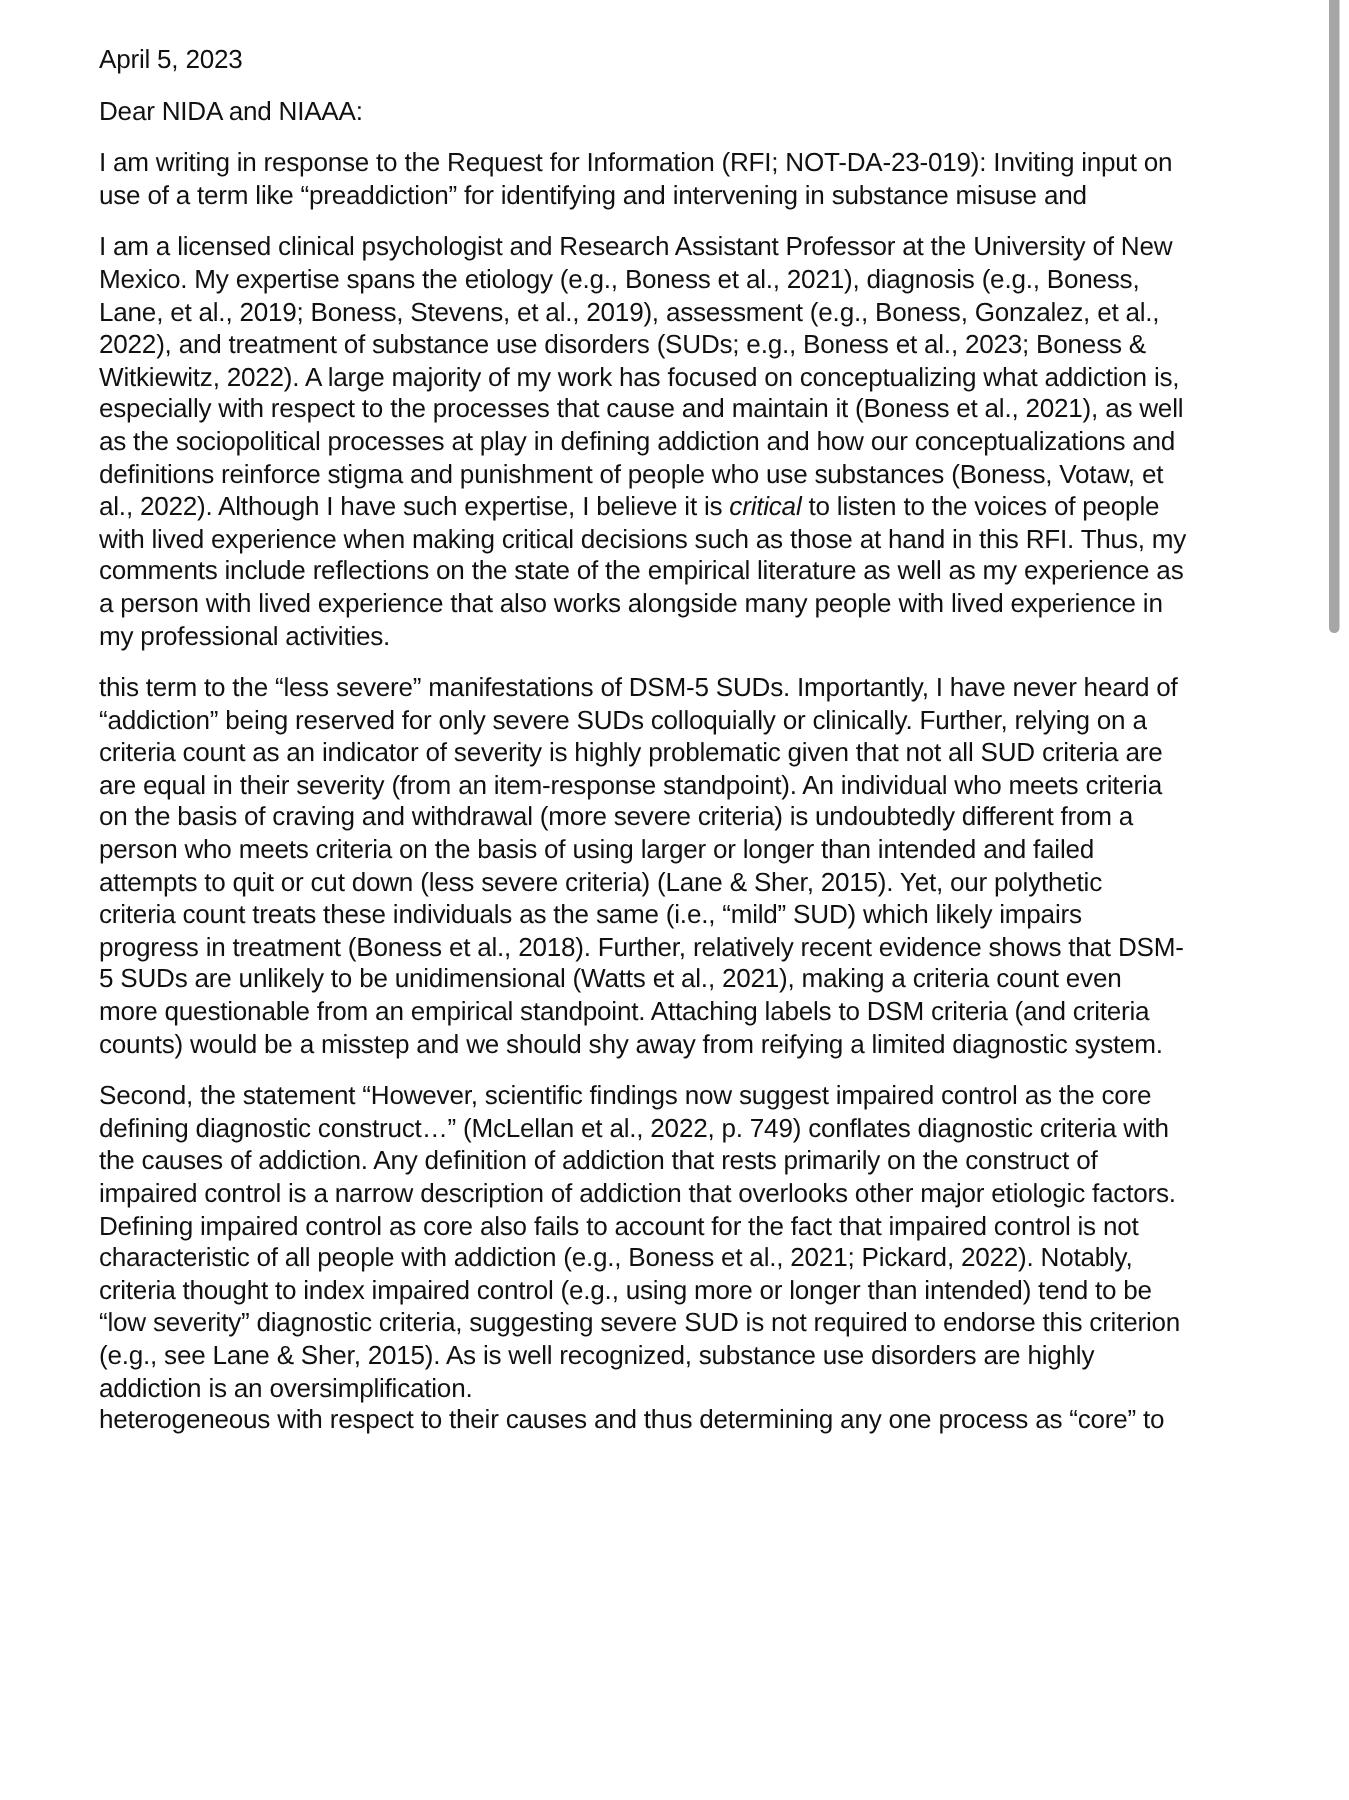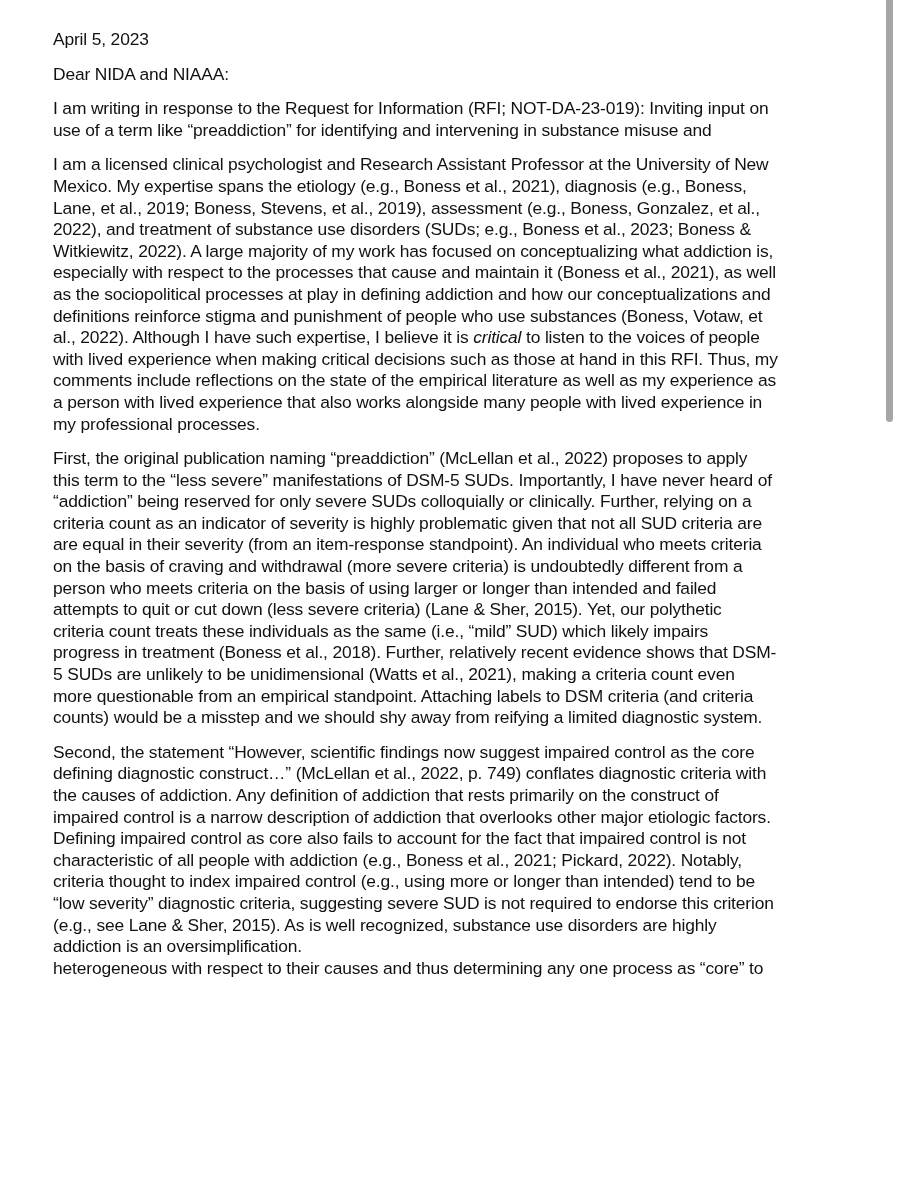--- a/index.html
+++ b/index.html
@@ -1,21 +1,21 @@
 <!DOCTYPE html>
 <html><head>
   <meta charset="utf-8">
   <style>
     html, body { margin: 0; padding: 0; background: #ffffff; }
     body { width: 899px; height: 1200px; position: relative; overflow: hidden; }
     .page {
       position: absolute; left: 0; top: 0; width: 880px; height: 1200px; background: #ffffff;
     }
     .doc {
-      position: absolute; left: 53px; top: 29px; width: 820px;
+      position: absolute; left: 66px; top: 29px; width: 820px;
       font-family: "Liberation Sans", sans-serif; font-size: 17.4px; color: #111111;
       line-height: 21.6px; letter-spacing: -0.15px;
     }
     .para { margin: 0 0 13px 0; }
     .line { display: block; white-space: nowrap; }
     .line em { font-style: italic; }
     .scroll-track {
       position: absolute; left: 880px; top: 0; width: 19px; height: 1200px; background: #ffffff;
     }
     .scroll-thumb {
@@ -46,25 +46,24 @@
       <span class="line">Lane, et al., 2019; Boness, Stevens, et al., 2019), assessment (e.g., Boness, Gonzalez, et al.,</span>
       <span class="line">2022), and treatment of substance use disorders (SUDs; e.g., Boness et al., 2023; Boness &amp;</span>
       <span class="line">Witkiewitz, 2022). A large majority of my work has focused on conceptualizing what addiction is,</span>
       <span class="line">especially with respect to the processes that cause and maintain it (Boness et al., 2021), as well</span>
       <span class="line">as the sociopolitical processes at play in defining addiction and how our conceptualizations and</span>
       <span class="line">definitions reinforce stigma and punishment of people who use substances (Boness, Votaw, et</span>
       <span class="line"><span>al., 2022). Although I have such expertise, I believe it is </span><em>critical</em><span> to listen to the voices of people</span></span>
       <span class="line">with lived experience when making critical decisions such as those at hand in this RFI. Thus, my</span>
       <span class="line">comments include reflections on the state of the empirical literature as well as my experience as</span>
       <span class="line">a person with lived experience that also works alongside many people with lived experience in</span>
-      <span class="line">my professional processes.</span>
+      <span class="line">my professional activities.</span>
     </p>
 
     <p class="para">
-      <span class="line">First, the original publication naming “preaddiction” (McLellan et al., 2022) proposes to apply</span>
       <span class="line">this term to the “less severe” manifestations of DSM-5 SUDs. Importantly, I have never heard of</span>
       <span class="line">“addiction” being reserved for only severe SUDs colloquially or clinically. Further, relying on a</span>
       <span class="line">criteria count as an indicator of severity is highly problematic given that not all SUD criteria are</span>
       <span class="line">are equal in their severity (from an item-response standpoint). An individual who meets criteria</span>
       <span class="line">on the basis of craving and withdrawal (more severe criteria) is undoubtedly different from a</span>
       <span class="line">person who meets criteria on the basis of using larger or longer than intended and failed</span>
       <span class="line">attempts to quit or cut down (less severe criteria) (Lane &amp; Sher, 2015). Yet, our polythetic</span>
       <span class="line">criteria count treats these individuals as the same (i.e., “mild” SUD) which likely impairs</span>
       <span class="line">progress in treatment (Boness et al., 2018). Further, relatively recent evidence shows that DSM-</span>
       <span class="line">5 SUDs are unlikely to be unidimensional (Watts et al., 2021), making a criteria count even</span>

